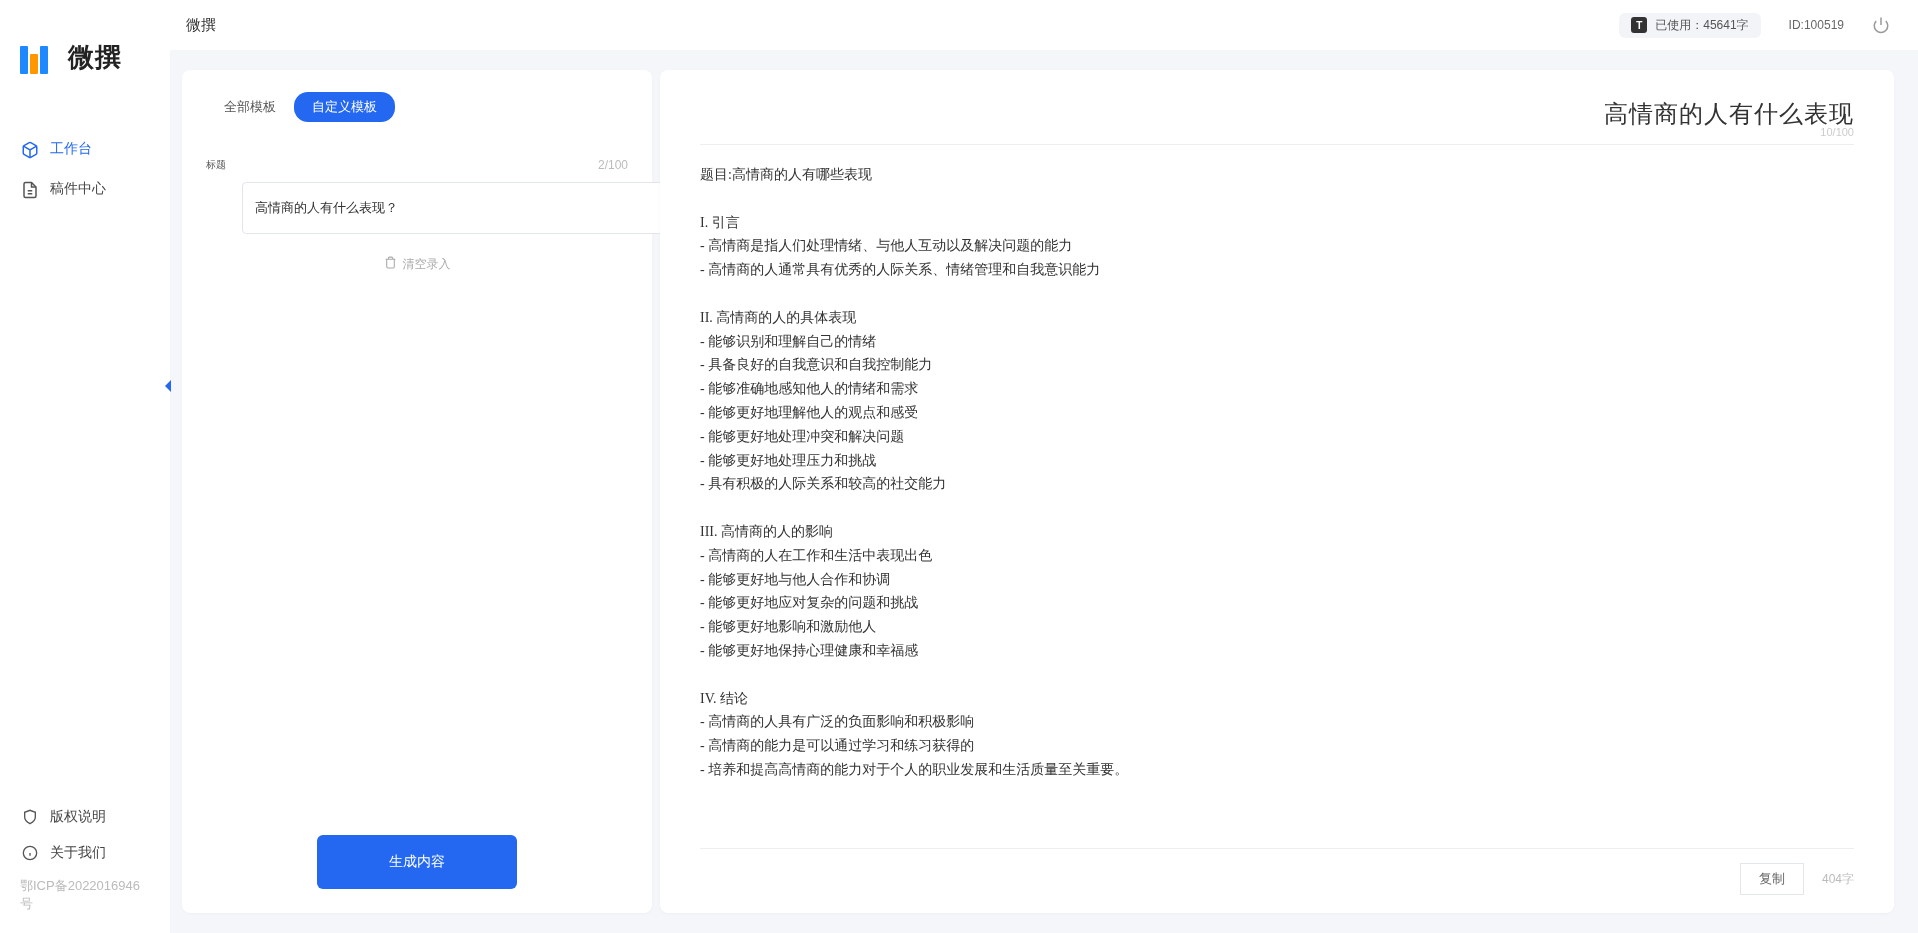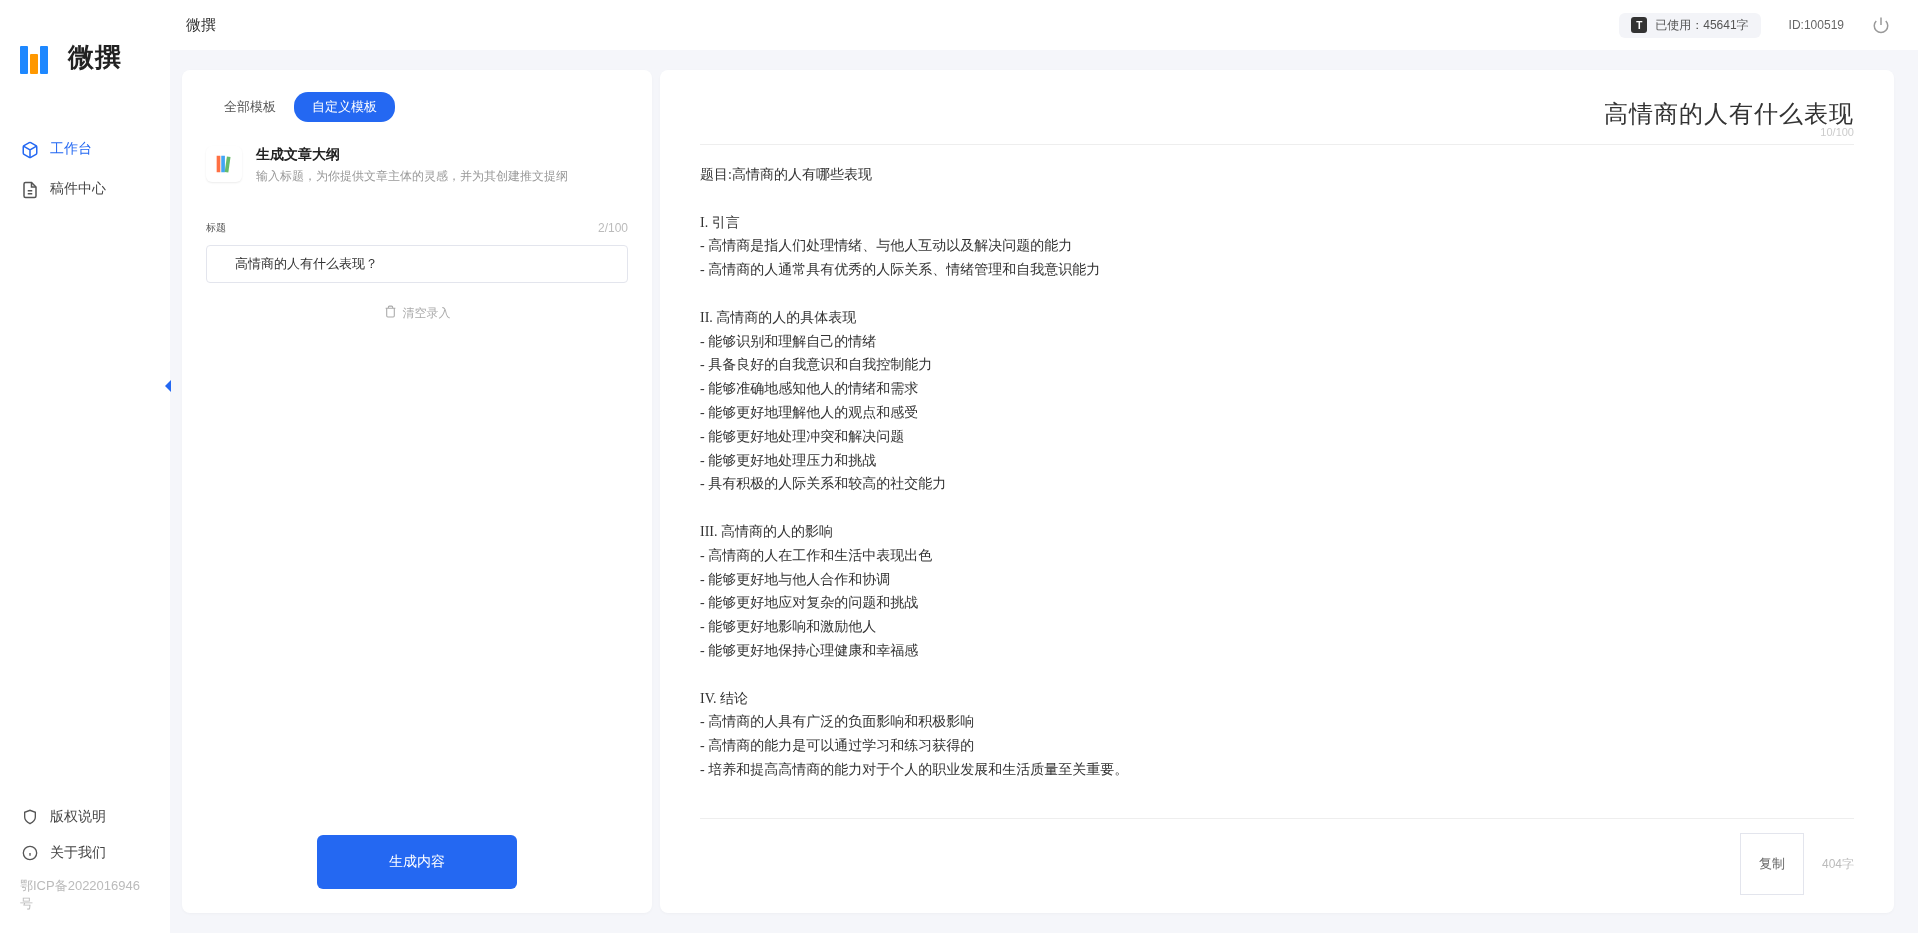--- a/index.html
+++ b/index.html
@@ -94,22 +94,22 @@
   width:36px; height:36px; border-radius:6px; background:#fff;
   display:flex; align-items:center; justify-content:center; box-shadow: 0 1px 2px rgba(0,0,0,0.08);
 }
 .template-title { font-size:14px; font-weight:600; color:#222; margin-bottom:4px; }
 .template-desc { font-size:12px; color:#999; }
 .field-block { margin-top: 18px;}
 .field-header { display:flex; justify-content:space-between; align-items:center; margin-bottom:10px; }
 .field-label { font-size:10px; color:#555; }
 .char-count { font-size:12px; color:#bbb; }
 .title-input {
-  width:100%; height:38px; border:1px solid #e3e5ed; border-radius:4px;
-  padding: 0 28px; font-size:13px; color:#333; outline:none;
+  width:100%; height:52px; border:1px solid #e3e5ed; border-radius:4px;
+  padding: 0 12px; font-size:13px; color:#333; outline:none;margin-left:36px;
 }
 .clear-row {
   display:flex; align-items:flex-start; justify-content:center; gap:6px;
   margin-top: 22px; font-size:12px; color:#aaa; cursor:pointer;
 }
 .spacer { flex:1; }
 .generate-btn {
   width:200px; height:54px; margin: 0 auto 6px; border:none; border-radius:6px;
   background:#2468f2; color:#fff; font-size:14px; cursor:pointer;
 }
@@ -124,21 +124,21 @@
 .out-body {
   flex:1; font-size:14px; color:#333; line-height:1.7; overflow-y:auto;
   white-space: pre-wrap; font-family: "SimSun","Songti SC",serif;
 }
 .out-footer {
   display:flex; justify-content:flex-end; align-items:center; gap:18px;
   border-top:1px solid #eee; padding-top:14px; margin-top:10px;
 }
 .copy-btn {
   background:#fff; border:1px solid #e3e5ed; border-radius:0;
-  padding:21px 18px; font-size:13px; color:#666; cursor:pointer;
+  padding:6px 18px; font-size:13px; color:#666; cursor:pointer;
 }
 .word-count { font-size:12px; color:#bbb; }
 .collapse-handle {
   position:absolute; left:160px; top:376px; width:16px; height:20px;
   display:flex; align-items:center; justify-content:center; cursor:pointer;
   color:#2468f2;
 }
 svg { display:block; }
 </style>
 </head>
@@ -219,33 +219,20 @@
       </div>
     </div>
 
     <div class="content-row">
       <section class="panel-left">
         <div class="tabs">
           <div class="tab">全部模板</div>
           <div class="tab active">自定义模板</div>
         </div>
 
-        <div class="template-card">
-          <div class="template-icon">
-            <svg width="22" height="22" viewBox="0 0 24 24">
-                <rect x="4" y="3" width="4" height="18" fill="#ff7043"></rect>
-                <rect x="9" y="3" width="4" height="18" fill="#42a5f5"></rect>
-                <rect x="14" y="4" width="4" height="17" fill="#66bb6a" transform="rotate(8 16 12)"></rect>
-              </svg>
-          </div>
-          <div>
-            <div class="template-title">生成文章大纲</div>
-            <div class="template-desc">输入标题，为你提供文章主体的灵感，并为其创建推文提纲</div>
-          </div>
-        </div>
 
         <div class="field-block">
           <div class="field-header">
             <span class="field-label">标题</span>
             <span class="char-count">2/100</span>
           </div>
           <input class="title-input" type="text" value="高情商的人有什么表现？" style="">
         </div>
 
         <div class="clear-row">

